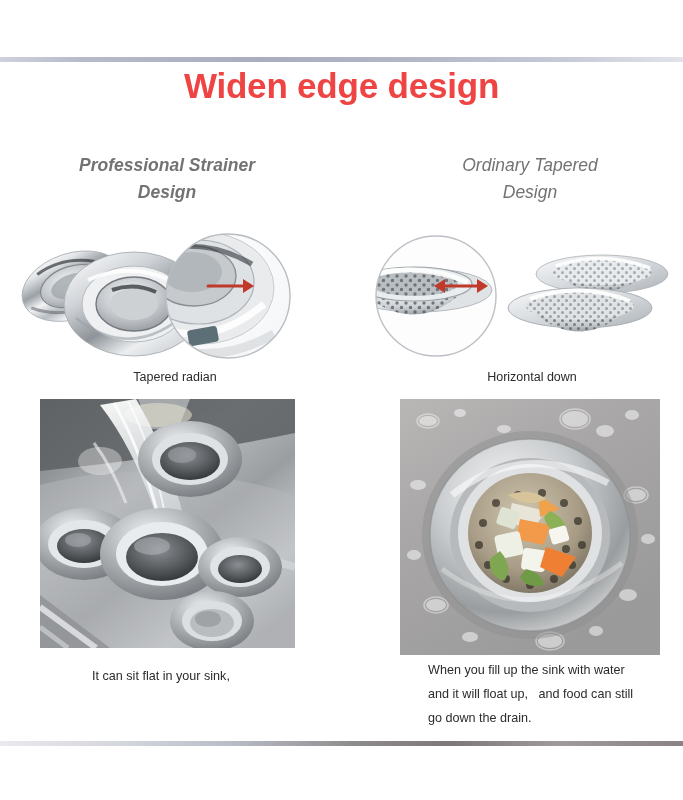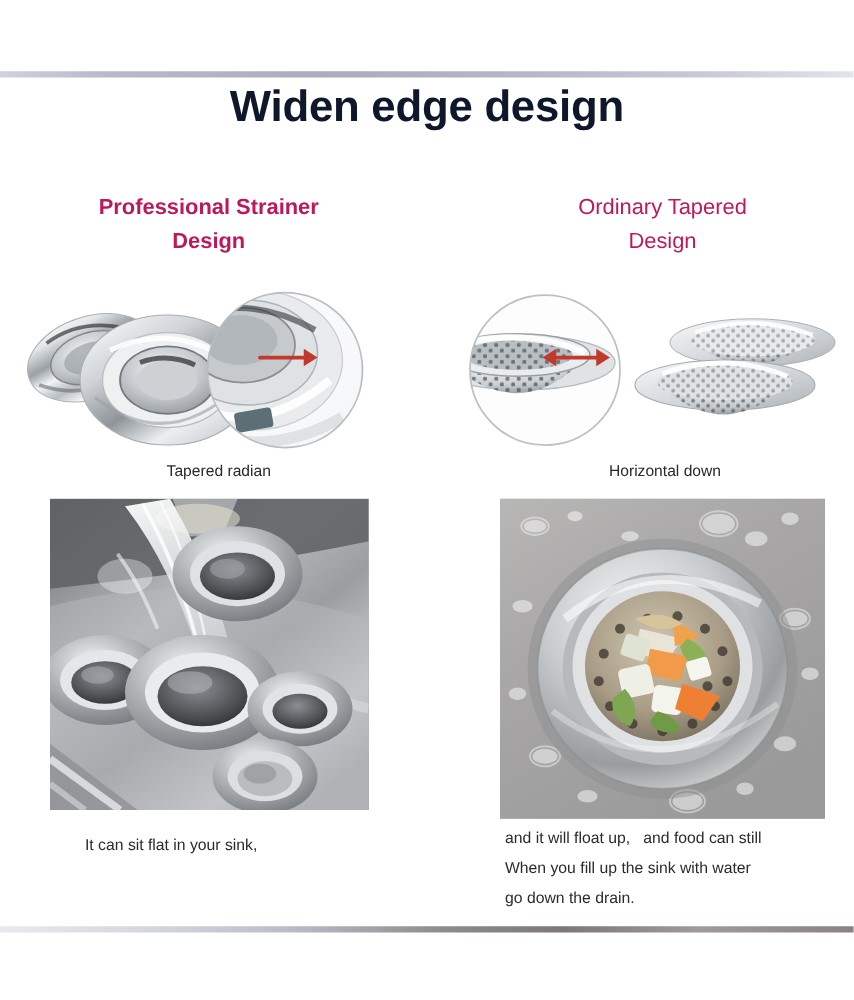--- a/index.html
+++ b/index.html
@@ -37,32 +37,33 @@
 
   
   .title {
     position: absolute;
     left: 0; top: 66px;
     width: 683px;
     text-align: center;
     font-size: 35px;
     font-weight: bold;
     letter-spacing: -0.2px;
-    color: #0f172a;
+    color: #ef4444;
     font-family: "Liberation Sans", sans-serif;
   }
 
   
   .col-head {
     position: absolute;
     top: 152px;
     text-align: center;
     font-size: 17.5px;
     line-height: 27px;
-    color: #be185d;
+    color: #737373;
+    font-style: italic;
   }
   .col-head.left  { left: 22px;  width: 290px; font-weight: bold; }
   .col-head.right { left: 385px; width: 290px; font-weight: normal; }
 
   
   .compare { position: absolute; left: 0; top: 228px; width: 683px; height: 160px; }
 
   .vs {
     position: absolute;
     left: 296px; top: 270px;
@@ -99,21 +100,21 @@
 
   
   .caption {
     position: absolute;
     font-size: 12.6px;
     line-height: 24px;
     color: #2b2b2b;
   }
   .caption.left  { left: 68px;  top: 664px; width: 300px; }
   .caption.right { left: 404px; top: 658px; width: 272px; }
-  .caption div { white-space: pre; }
+  .caption div { white-space: pre; margin-left: 24px; }
 </style>
 </head>
 <body>
 
 <div class="rule-top"></div>
 
 <div class="title">Widen edge design</div>
 
 <div class="col-head left">
   <div>Professional Strainer</div>
@@ -454,18 +455,18 @@
     <path d="M52 96 q70 -56 156 -12" fill="none" stroke="#ffffff" stroke-width="7" opacity="0.55"></path>
     <path d="M42 170 q86 64 180 -6" fill="none" stroke="#ffffff" stroke-width="5" opacity="0.3"></path>
     <ellipse cx="130" cy="136" rx="100" ry="96" fill="none" stroke="#8b8e90" stroke-width="1.5" opacity="0.6"></ellipse>
   </svg>
 </div>
 
 <div class="caption left">
   <div>It can sit flat in your sink,</div>
 </div>
 <div class="caption right">
+  <div>When you fill up the sink with water</div>
   <div>and it will float up,   and food can still</div>
-  <div>When you fill up the sink with water</div>
   <div>go down the drain.</div>
 </div>
 
 <div class="rule-bottom"></div>
 
 </body></html>

